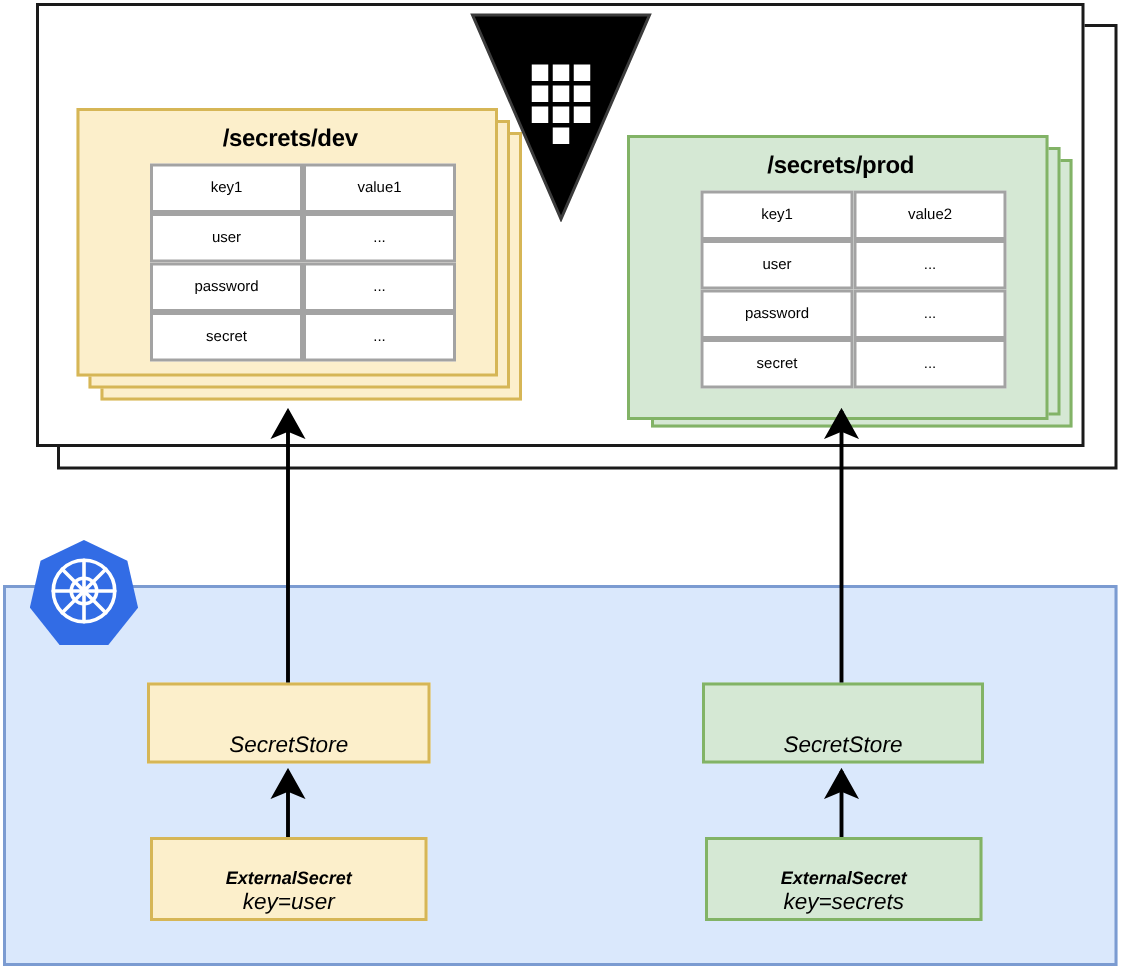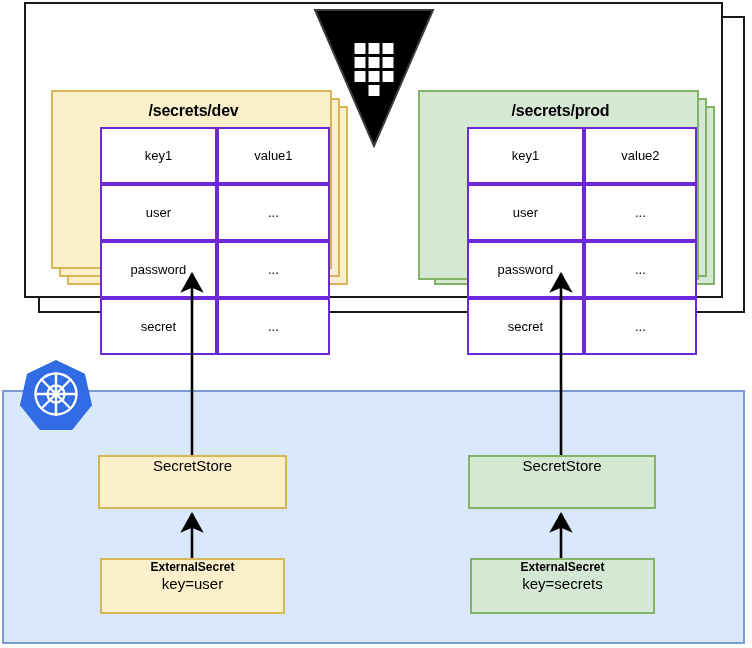--- a/index.html
+++ b/index.html
@@ -76,30 +76,30 @@
   .secret-table {
     position: absolute;
     left: 47px; top: 35px;
     border-collapse: separate;
     border-spacing: 0;
   }
   .secret-table td {
     width: 98px;
     height: 29px;
     background: #ffffff;
-    border: 2px solid #6d28d9;
+    border: 2px solid #a3a3a3;
     text-align: center;
     vertical-align: middle;
-    font-size: 13px;
+    font-size: 10px;
     color: #000000;
-    padding: 12px;
-  }
-
-  
-  .card-dev  { left: 51px;  top: 90px; width: 300px; height: 200px; }
+    padding: 0;
+  }
+
+  
+  .card-dev  { left: 51px;  top: 72px; width: 300px; height: 200px; }
   .card-prod { left: 418px; top: 90px; width: 300px; height: 200px; }
 
   
   .k8s-region {
     left: 2px; top: 390px; width: 743px; height: 254px;
     background: #dae8fc;
     border: 2px solid #7b9bd1;
     z-index: 1;
   }
 
@@ -109,25 +109,26 @@
     z-index: 7;
   }
   .k8s-logo svg { display: block; }
 
   
   .res-box {
     z-index: 4;
     display: flex;
     flex-direction: column;
     align-items: center;
-    justify-content: flex-start;
+    justify-content: flex-end;
     text-align: center;
     font-size: 15px;
     color: #000000;
     line-height: 1.25;
+    font-style: italic;
   }
   .res-box.yellow { background: #fcefcb; border: 2px solid #d6b656; }
   .res-box.green  { background: #d5e8d4; border: 2px solid #82b366; }
   .res-title-bold { font-weight: bold; font-size: 12px; }
   .res-sub { font-weight: normal; font-size: 15px; }
 
   .store-left    { left: 98px;  top: 455px; width: 189px; height: 54px; }
   .store-right   { left: 468px; top: 455px; width: 188px; height: 54px; }
   .extsec-left   { left: 100px; top: 558px; width: 185px; height: 56px; }
   .extsec-right  { left: 470px; top: 558px; width: 185px; height: 56px; }

